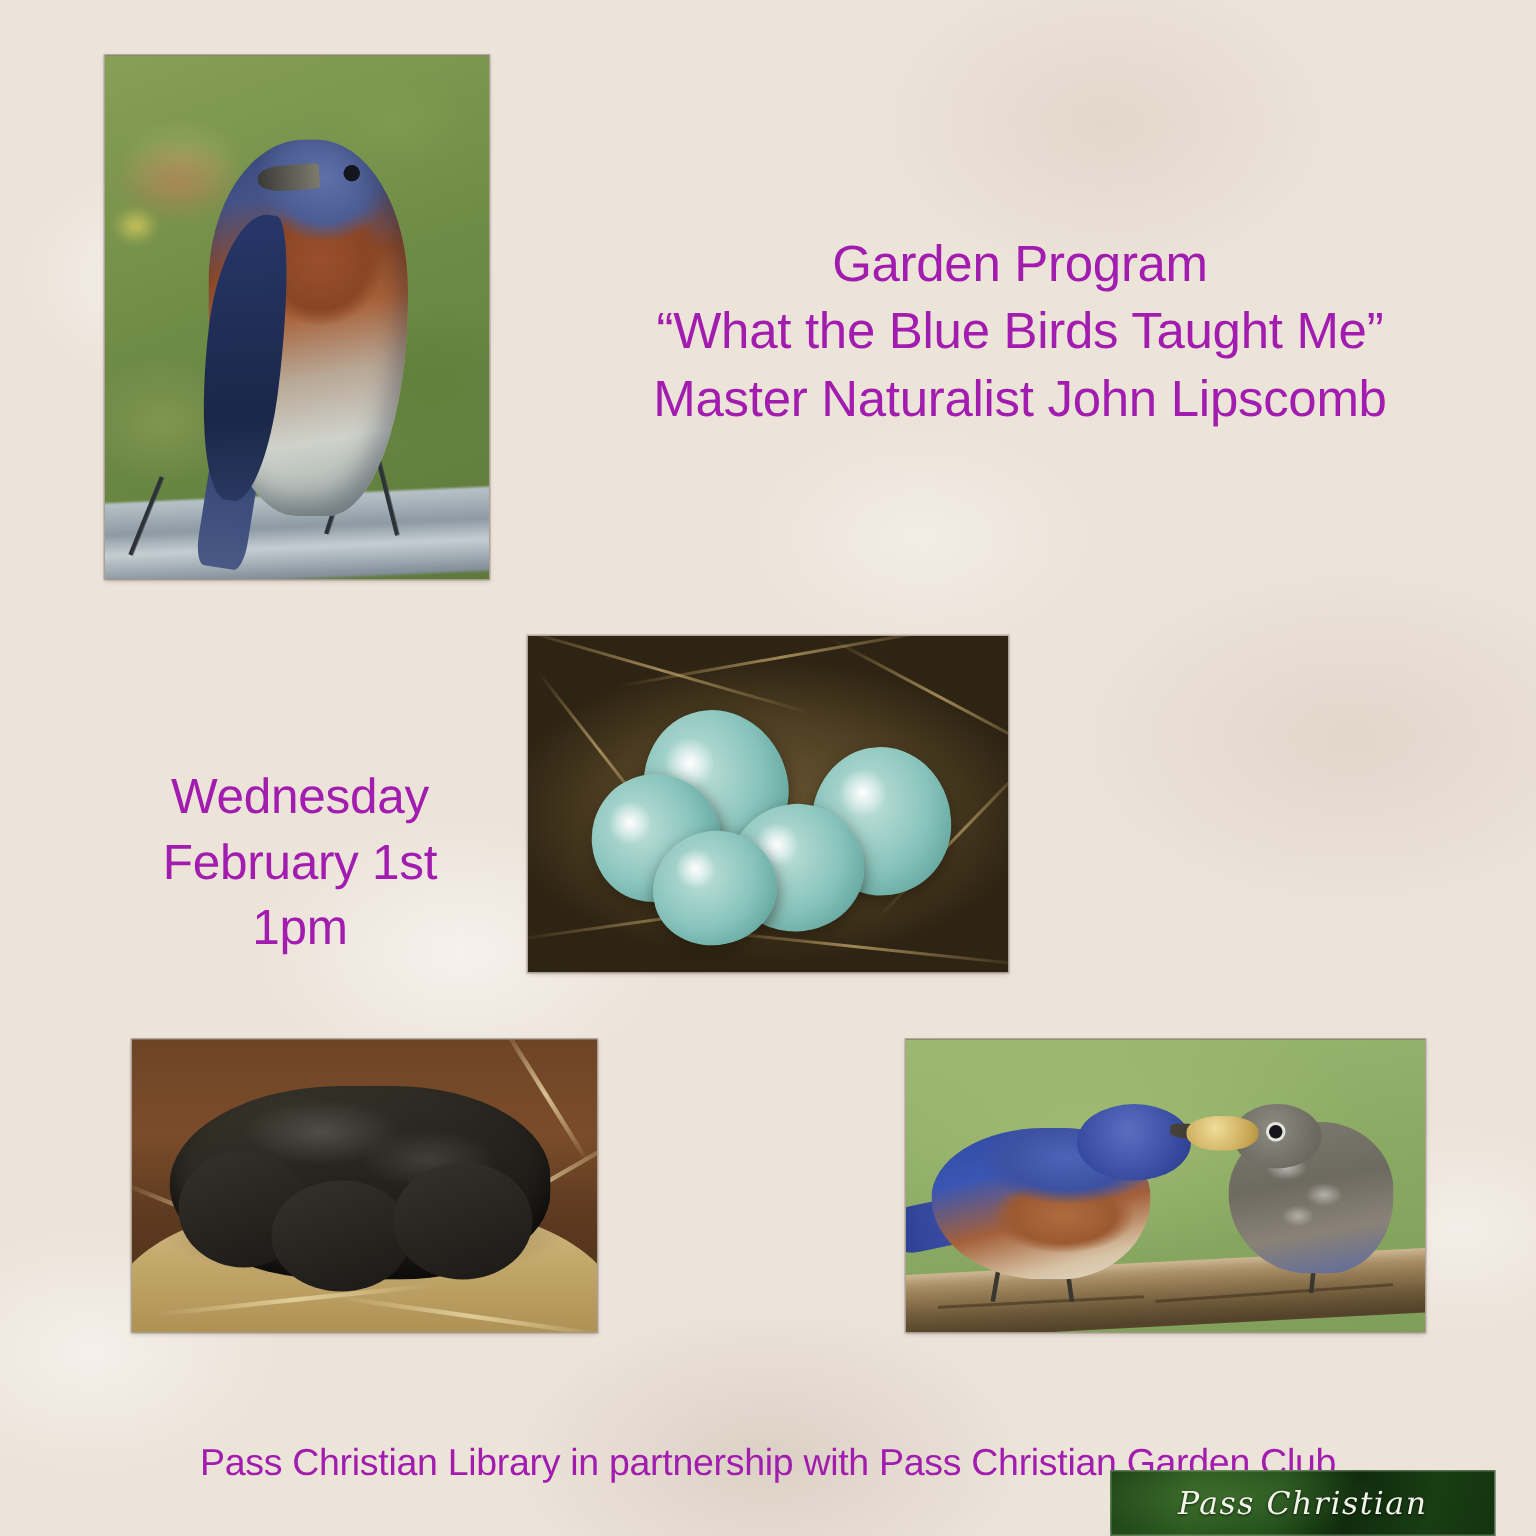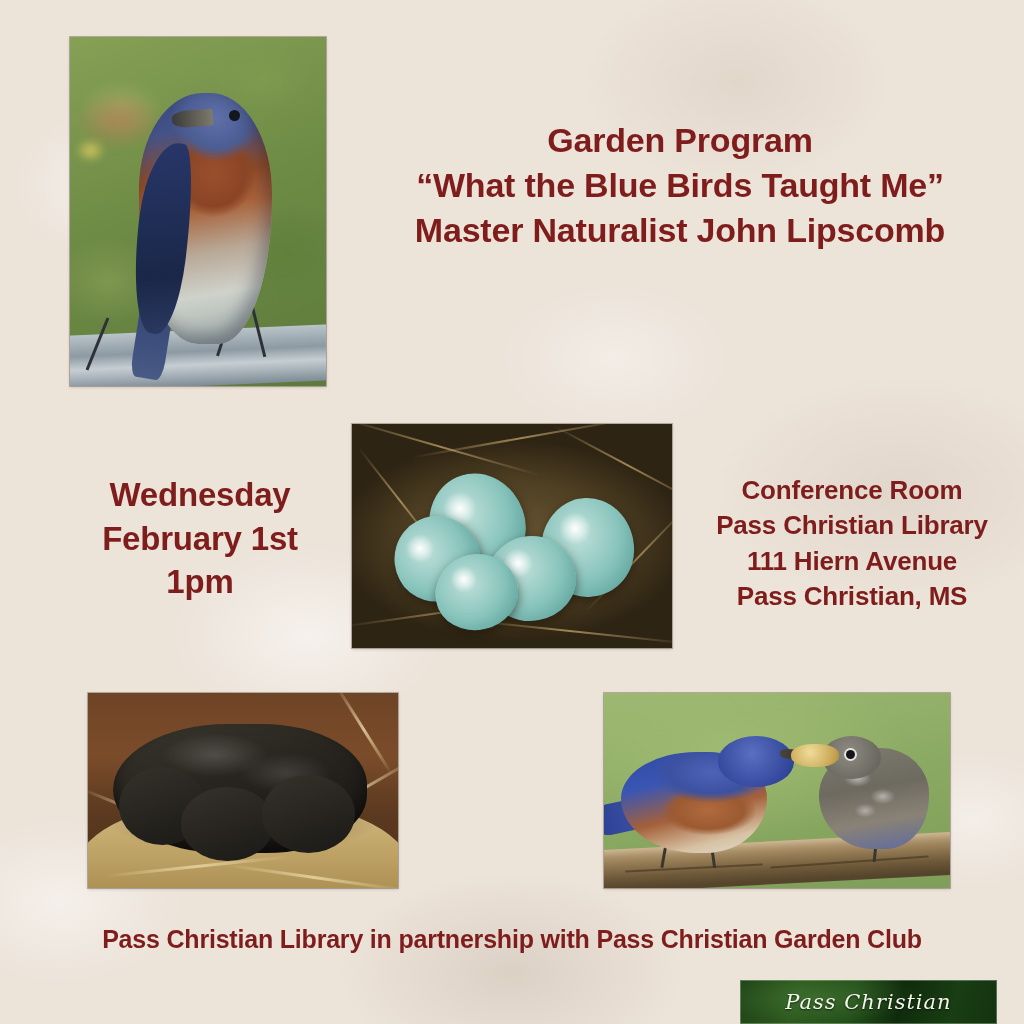--- a/index.html
+++ b/index.html
@@ -240,24 +240,25 @@
   #photo-feeding .leg {
     position: absolute; width: 3px; background: #3a3730;
   }
   #photo-feeding .l1 { left: 17%; top: 74%; height: 16%; transform: rotate(10deg); }
   #photo-feeding .l2 { left: 31%; top: 74%; height: 16%; transform: rotate(-8deg); }
   #photo-feeding .l3 { left: 78%; top: 73%; height: 14%; transform: rotate(6deg); }
 
   
   .txt {
     position: absolute;
-    color: #7f1d1d;
-    font-weight: bold;
+    color: #a21caf;
+    font-weight: normal;
     line-height: 1.18;
     letter-spacing: -.2px;
+    margin-top: 36px;
   }
 
   #headline {
     left: 356px;
     top: 118px;
     width: 648px;
     text-align: center;
     font-size: 34px;
     line-height: 1.33;
   }
@@ -410,26 +411,20 @@
     <span class="line">“What the Blue Birds Taught Me”</span>
     <span class="line">Master Naturalist John Lipscomb</span>
   </div>
 
   <div class="txt" id="date-block">
     <span class="line">Wednesday</span>
     <span class="line">February 1st</span>
     <span class="line">1pm</span>
   </div>
 
-  <div class="txt" id="venue-block">
-    <span class="line">Conference Room</span>
-    <span class="line">Pass Christian Library</span>
-    <span class="line">111 Hiern Avenue</span>
-    <span class="line">Pass Christian, MS</span>
-  </div>
 
 
   <div class="txt" id="footer-credit">Pass Christian Library in partnership with Pass Christian Garden Club</div>
 
   <div id="logo-badge">
     <div class="leafveins"></div>
     <div class="logo-text">Pass Christian</div>
   </div>
 
 </div>

